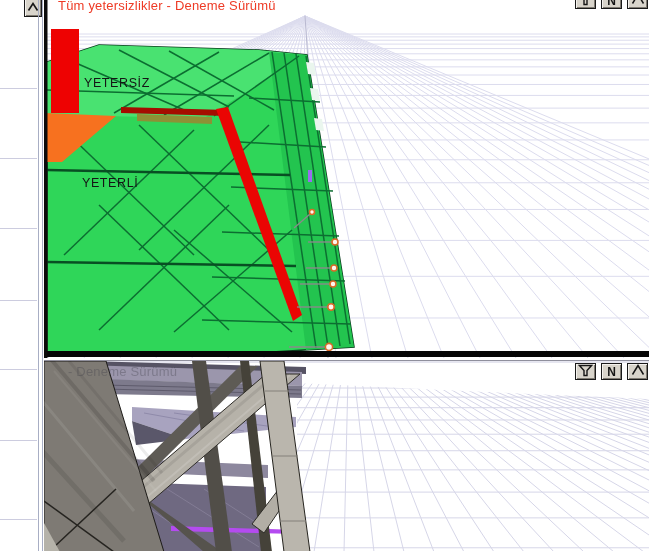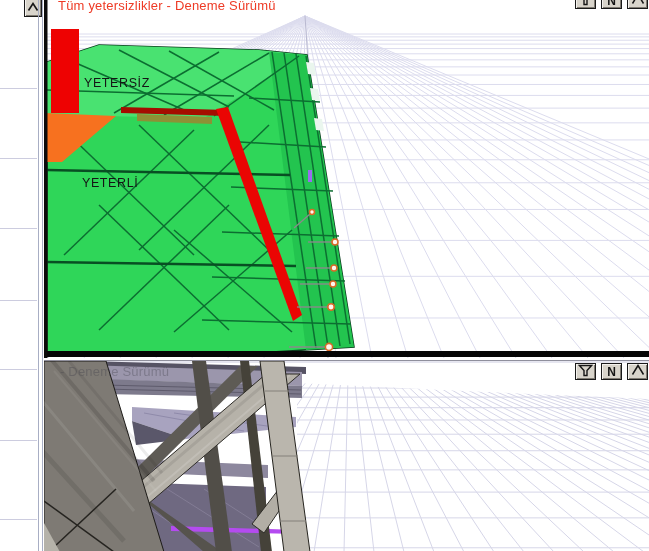--- a/index.html
+++ b/index.html
@@ -12,21 +12,21 @@
             border:1px solid #1a1a1a;box-shadow:inset 1px 1px 0 #f4f2ee,inset -1px -1px 0 #7e7a72;
             display:flex;align-items:center;justify-content:center;padding:0;}
   .splitter{position:absolute;top:0;height:551px;width:1px;background:#a8aec4;}
   
   .vp{position:absolute;left:44px;width:605px;background:#fff;overflow:hidden;}
   .vp1{top:0;height:358px;}
   .vp2{top:360px;height:191px;border-top:1px solid #8f8f9c;}
   .vp svg{position:absolute;left:0;top:0;}
   .vp-title{position:absolute;left:14px;top:-2px;font-size:13px;line-height:15px;
             color:#ee3a25;white-space:nowrap;letter-spacing:.2px;}
-  .watermark{position:absolute;left:16px;top:3px;font-size:13px;color:#3c3c46;opacity:.32;
+  .watermark{position:absolute;left:24px;top:3px;font-size:13px;color:#3c3c46;opacity:.32;
              white-space:nowrap;letter-spacing:.2px;text-align:right;}
   
   .btn-group{position:absolute;display:flex;gap:5px;}
   .bg1{right:1px;top:-8px;}
   .bg2{right:1px;top:2px;}
   .vbtn{width:21px;height:17px;background:#d8d4cb;border:1px solid #1a1a1a;
         box-shadow:inset 1px 1px 0 #f4f2ee,inset -1px -1px 0 #7e7a72;
         display:flex;align-items:center;justify-content:center;padding:0;
         font-family:"Liberation Sans",sans-serif;font-size:12px;font-weight:bold;color:#161616;}
   .vbtn svg{position:static;}

